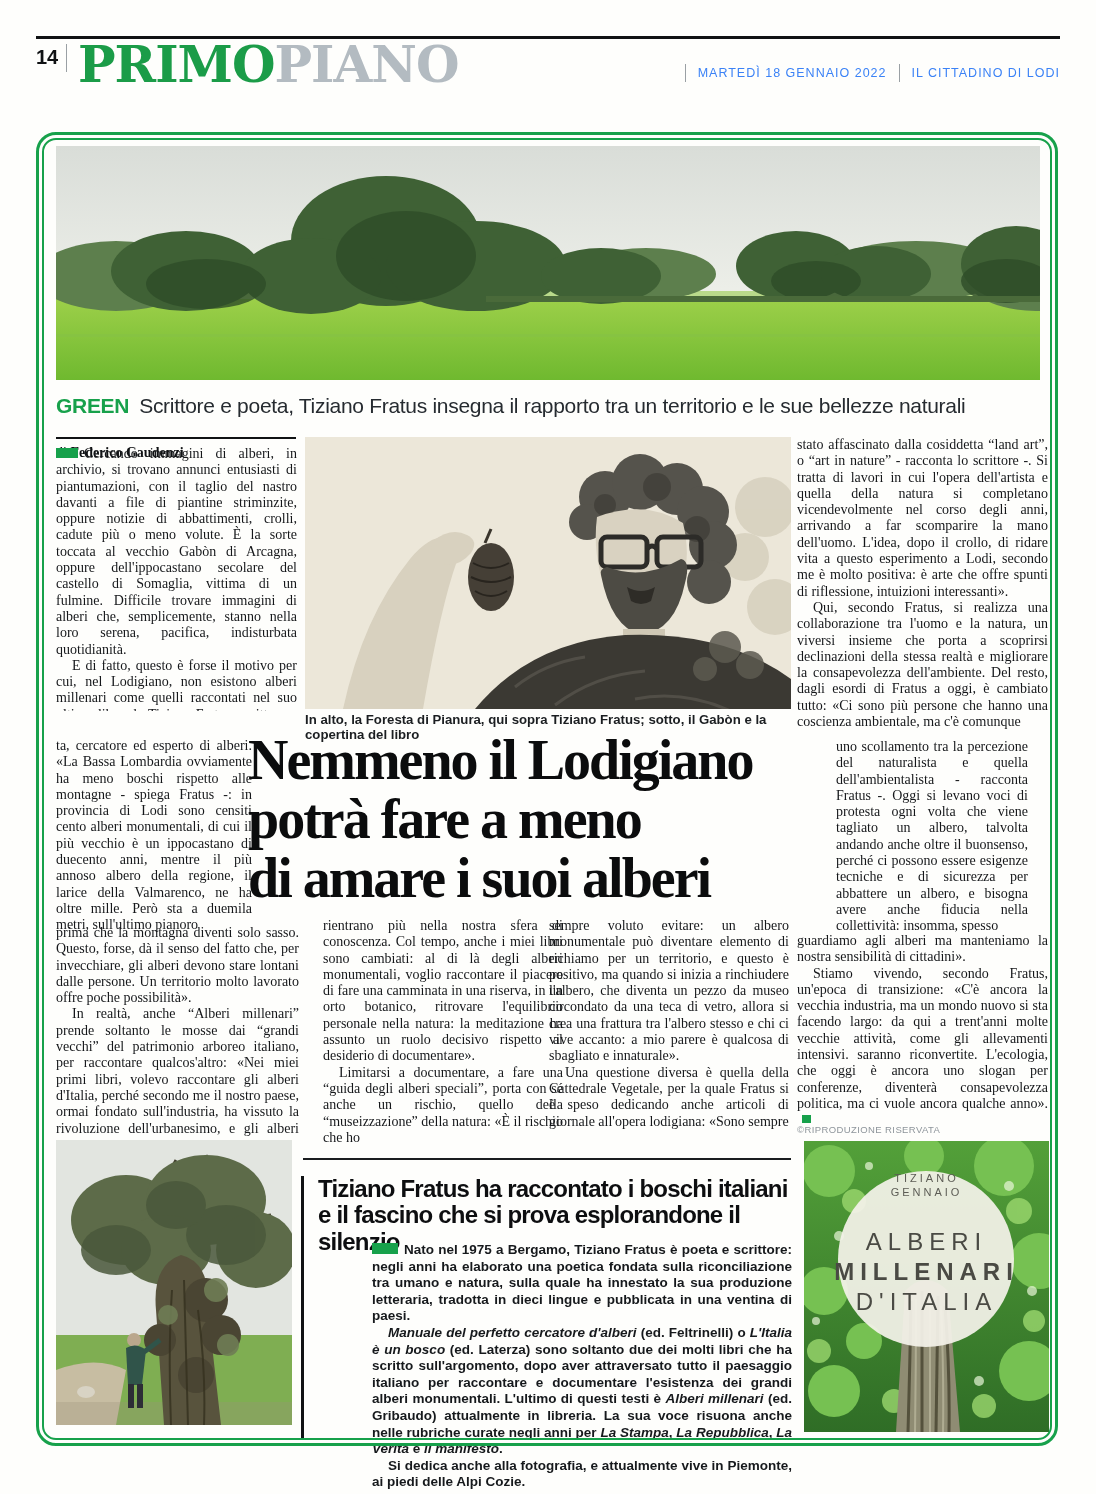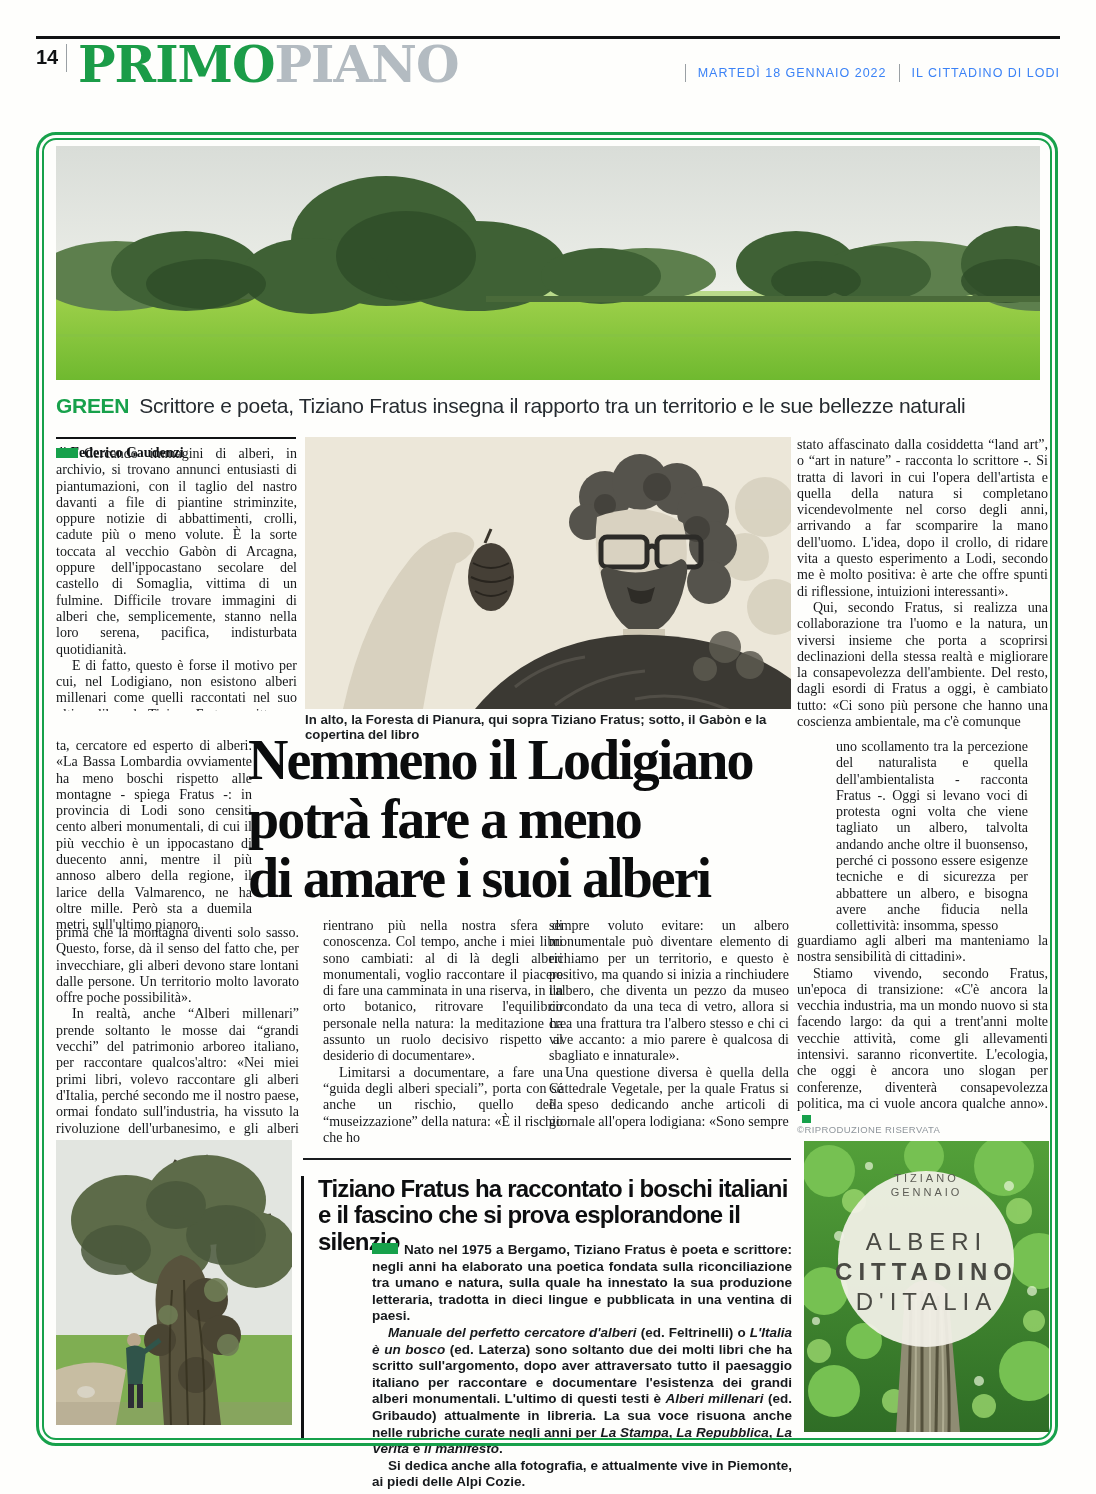--- a/index.html
+++ b/index.html
@@ -367,19 +367,19 @@
       <circle cx="122" cy="118" r="88" fill="#f4f2ea" opacity="0.93"></circle>
     </svg>
     <div style="position:absolute;left:0;top:30px;width:245px;text-align:center;
                 font-family:'Liberation Sans',sans-serif;color:#5c5c55;">
       <div style="font-size:11px;letter-spacing:3px;line-height:14px;">
         <div>TIZIANO</div>
         <div>GENNAIO</div>
       </div>
       <div style="margin-top:28px;color:#4a4a44;font-size:24px;line-height:30px;letter-spacing:6px;">
         <div>ALBERI</div>
-        <div style="font-weight:800;">CITTADINO</div>
+        <div style="font-weight:800;">MILLENARI</div>
         <div>D'ITALIA</div>
       </div>
     </div>
   </div>
 
 </div>
 
 </body></html>

